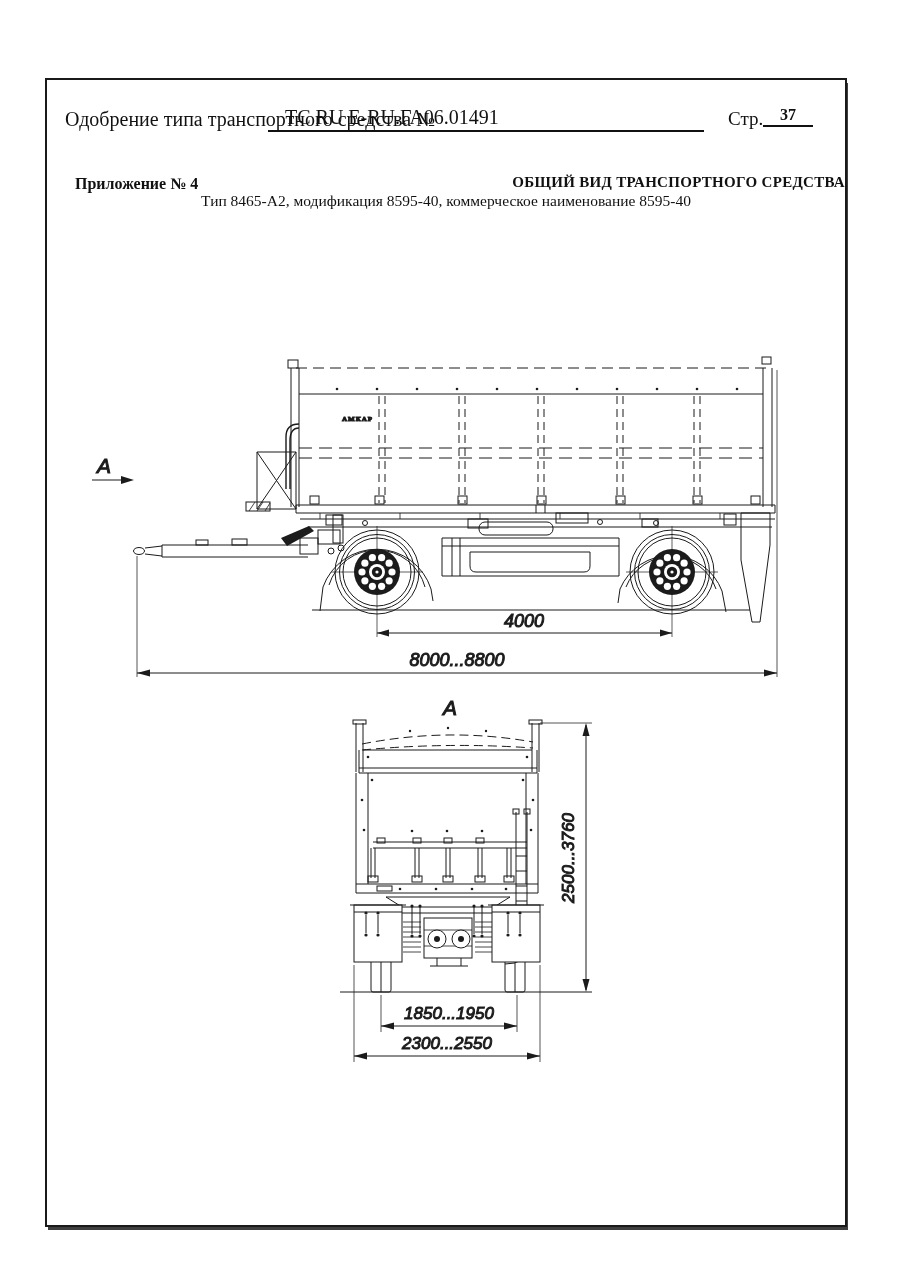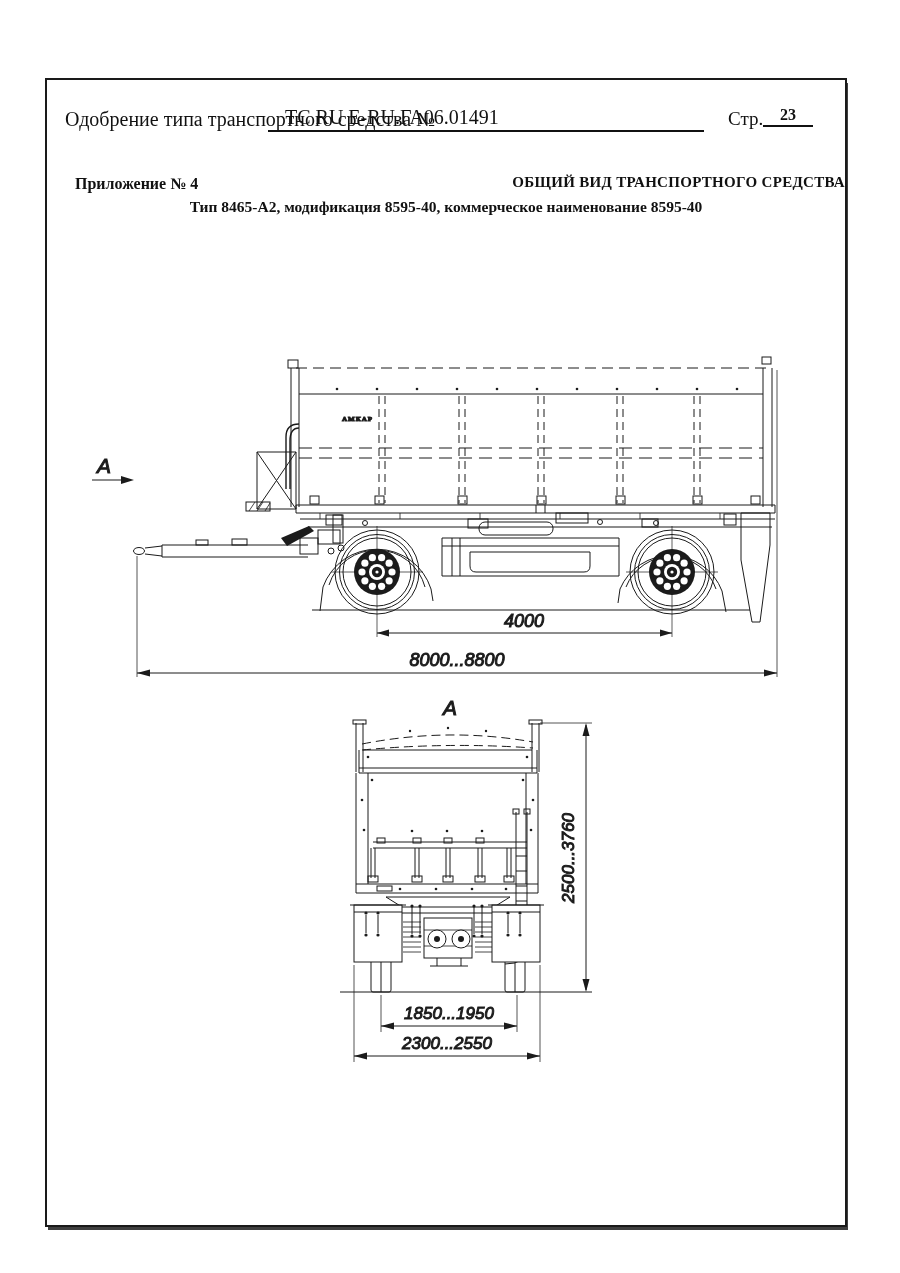--- a/index.html
+++ b/index.html
@@ -9,38 +9,38 @@
          border:2px solid #1a1a1a;background:#fff;box-shadow:2px 4px 0 -1px #3f3f3f;}
   .hdr-label{position:absolute;left:18px;top:28px;font-size:20px;white-space:nowrap;}
   .hdr-number{position:absolute;left:221px;top:26px;width:436px;font-size:20px;font-weight:normal;
               border-bottom:2px solid #111;padding:0 0 1px 17px;white-space:nowrap;box-sizing:border-box;}
   .hdr-str{position:absolute;left:681px;top:28px;font-size:19px;}
   .hdr-page{position:absolute;left:716px;top:26px;width:50px;font-size:16px;font-weight:bold;
             text-align:center;border-bottom:2px solid #111;padding-bottom:1px;box-sizing:border-box;}
   .hdr-annex{position:absolute;left:28px;top:53px;font-size:16px;font-weight:bold;margin-top:42px;}
   .doc-title{position:absolute;left:0;top:94px;width:100%;text-align:right;font-size:15px;
              font-weight:bold;letter-spacing:.3px;}
-  .doc-subtitle{position:absolute;left:0;top:118px;width:100%;text-align:center;font-size:15.5px;
-                font-weight:bold;}
+  .doc-subtitle{position:absolute;left:0;top:112px;width:100%;text-align:center;font-size:15.5px;
+                font-weight:normal;}
   svg.drawing{position:absolute;left:0;top:0;}
   .dim{font:italic 17px "Liberation Sans", sans-serif;fill:#1b1b1b;}
   .dim-lg{font:italic 18px "Liberation Sans", sans-serif;fill:#1b1b1b;}
   .viewlab{font:italic 21px "Liberation Sans", sans-serif;fill:#1b1b1b;}
   .logo{font:bold 7px "Liberation Serif", serif;fill:#1b1b1b;letter-spacing:1px;}
 </style>
 </head>
 <body>
 
 <div class="canvas">
   <div class="frame">
 
     <span class="hdr-label">Одобрение типа транспортного средства №</span>
     <span class="hdr-number">ТС RU E-RU.ГА06.01491</span>
     <span class="hdr-str">Стр.</span>
-    <span class="hdr-page">23</span>
+    <span class="hdr-page">37</span>
     <span class="hdr-annex">Приложение № 4</span>
 
     <div class="doc-title">ОБЩИЙ ВИД ТРАНСПОРТНОГО СРЕДСТВА</div>
     <div class="doc-subtitle">Тип 8465-А2, модификация 8595-40, коммерческое наименование 8595-40</div>
 
     <svg class="drawing" width="798" height="1145" viewBox="47 80 798 1145" xmlns="http://www.w3.org/2000/svg">
       <defs>
         <g id="wheel" stroke="#1b1b1b" fill="none" stroke-width="1">
           <path d="M-46,0 H46 M0,-46 V65" stroke-width="0.7"></path>
           <circle r="42"></circle>

